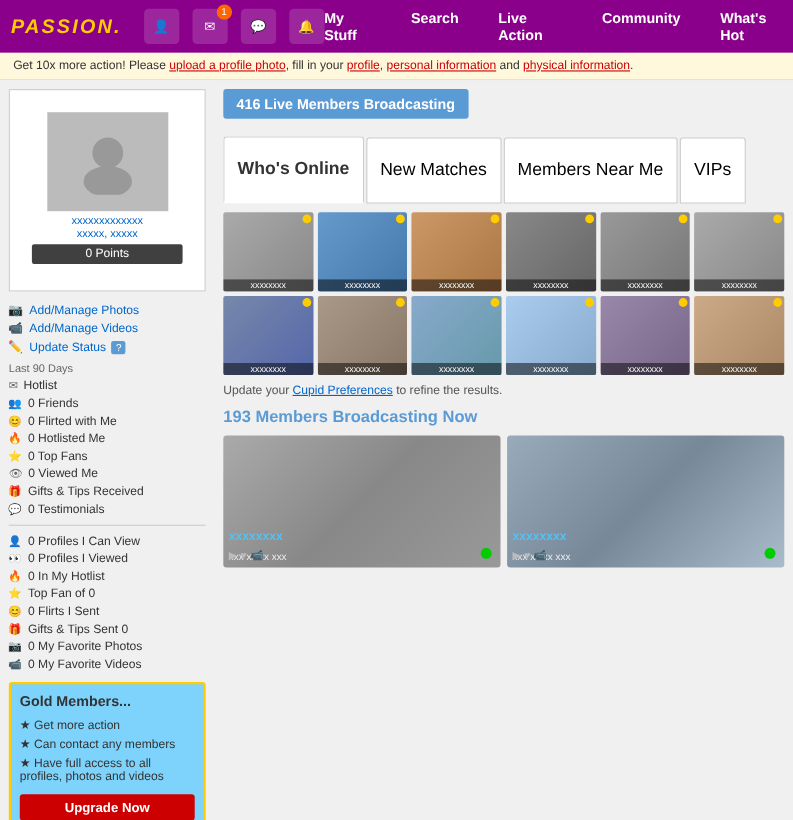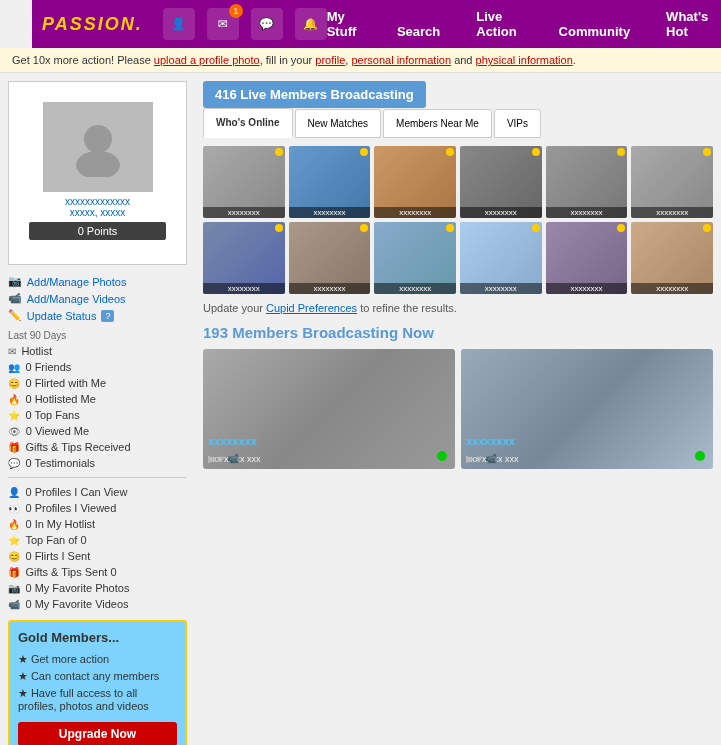--- a/index.html
+++ b/index.html
@@ -5,21 +5,20 @@
     * { box-sizing: border-box; margin: 0; padding: 0; }
     body { font-family: Arial, sans-serif; font-size: 12px; background: #f0f0f0; width: 721px; min-height: 745px; overflow-x: hidden; }
 
     
     .top-nav {
       background: #8b008b;
       display: flex;
       align-items: center;
       padding: 0 10px;
       height: 48px;
-      margin-left: 32px;
     }
     .logo {
       color: #fff;
       font-size: 18px;
       font-weight: bold;
       letter-spacing: 2px;
       font-style: italic;
       margin-right: 20px;
       text-transform: uppercase;
     }
@@ -51,21 +50,21 @@
       border-radius: 50%;
       width: 14px;
       height: 14px;
       font-size: 9px;
       display: flex;
       align-items: center;
       justify-content: center;
     }
     .nav-links {
       display: flex;
-      align-items: flex-end;
+      align-items: flex-start;
       gap: 36px;
       margin-left: auto;
     }
     .nav-links a {
       color: #fff;
       text-decoration: none;
       font-size: 13px;
       font-weight: bold;
     }
 
@@ -182,34 +181,34 @@
     }
 
     
     .broadcast-header {
       background: #5b9bd5;
       color: #fff;
       padding: 6px 12px;
       font-size: 13px;
       font-weight: bold;
       border-radius: 3px;
-      margin-bottom: 0;
+      margin-bottom: 16px;
       display: inline-block;
     }
 
     
     .tabs-row {
       display: flex;
       align-items: center;
       gap: 2px;
       margin-bottom: 8px;
     }
     .tab {
-      padding: 8px 12px;
-      font-size: 10px;
+      padding: 20px 12px;
+      font-size: 16px;
       border: 1px solid #ccc;
       background: #fff;
       cursor: pointer;
       border-radius: 3px 3px 0 0;
       text-align: right;
     }
     .tab.active {
       background: #fff;
       border-bottom: 2px solid #fff;
       font-weight: bold;

